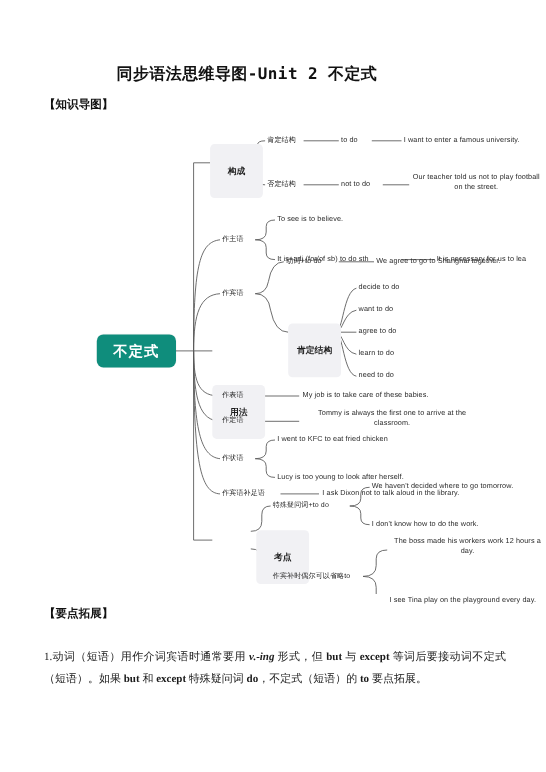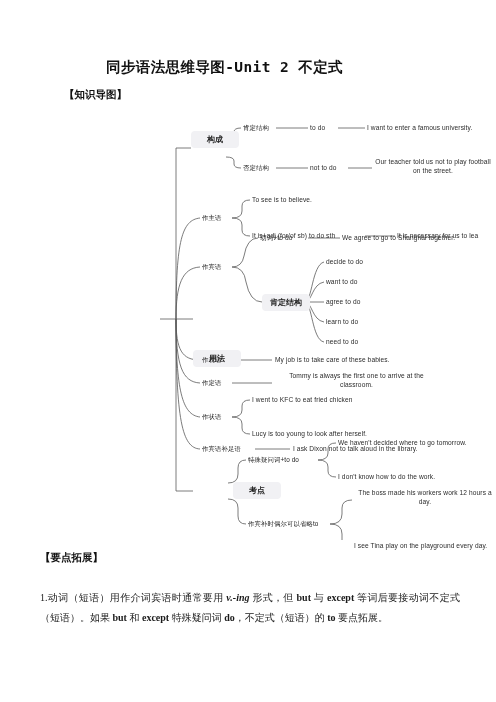--- a/index.html
+++ b/index.html
@@ -32,21 +32,21 @@
     margin-left: 19px;
   }
   .section-label {
     position: absolute;
     left: 40px;
     font-family: "Liberation Serif", "DejaVu Serif", serif;
     font-size: 10.5px;
     font-weight: bold;
     color: #111;
   }
-  .section-label.a { top: 88px; margin-left: 24px; }
+  .section-label.a { top: 88px; }
   .section-label.b { top: 551px; }
 
   
   .mindmap {
     position: absolute;
     left: 0;
     top: 110px;
     width: 496px;
     height: 430px;
   }
@@ -77,21 +77,21 @@
     letter-spacing: 1px;
     display: flex;
     align-items: center;
     justify-content: center;
     box-shadow: 0 0 0 0.5px rgba(0,0,0,0.05);
   }
   .node-l1 {
     position: absolute;
     height: 17px;
     min-width: 32px;
-    padding: 0 8px;
+    padding: 16px 8px;
     background: #f1f1f4;
     border-radius: 4px;
     color: #1d1d1d;
     font-family: "Liberation Sans", "DejaVu Sans", sans-serif;
     font-size: 8px;
     font-weight: bold;
     display: flex;
     align-items: center;
     justify-content: center;
   }
@@ -199,20 +199,21 @@
       <path d="M228 389 Q238 389 238 398 V406 Q238 414 246 414"></path>
 
       <path d="M318 350 Q328 350 328 343 V339 Q328 333 336 333"></path>
       <path d="M318 350 Q328 350 328 357 V361 Q328 367 336 367"></path>
 
       <path d="M330 414 Q342 414 342 404 V398 Q342 390 352 390"></path>
       <path d="M330 414 Q342 414 342 424 V430 Q342 436 352 436"></path>
     </g>
   </svg>
 
+  <div class="node node-root">不定式</div>
 
   <div class="node-l1 n-gou">构成</div>
   <div class="node-l1 n-yong">用法</div>
   <div class="node-l1 n-kao">考点</div>
 
   <div class="leaf cn" style="left:243px; top:14px;">肯定结构</div>
   <div class="leaf" style="left:310px; top:14px;">to do</div>
   <div class="leaf" style="left:367px; top:14px;">I want to enter a famous university.</div>
 
   <div class="leaf cn" style="left:243px; top:54px;">否定结构</div>

